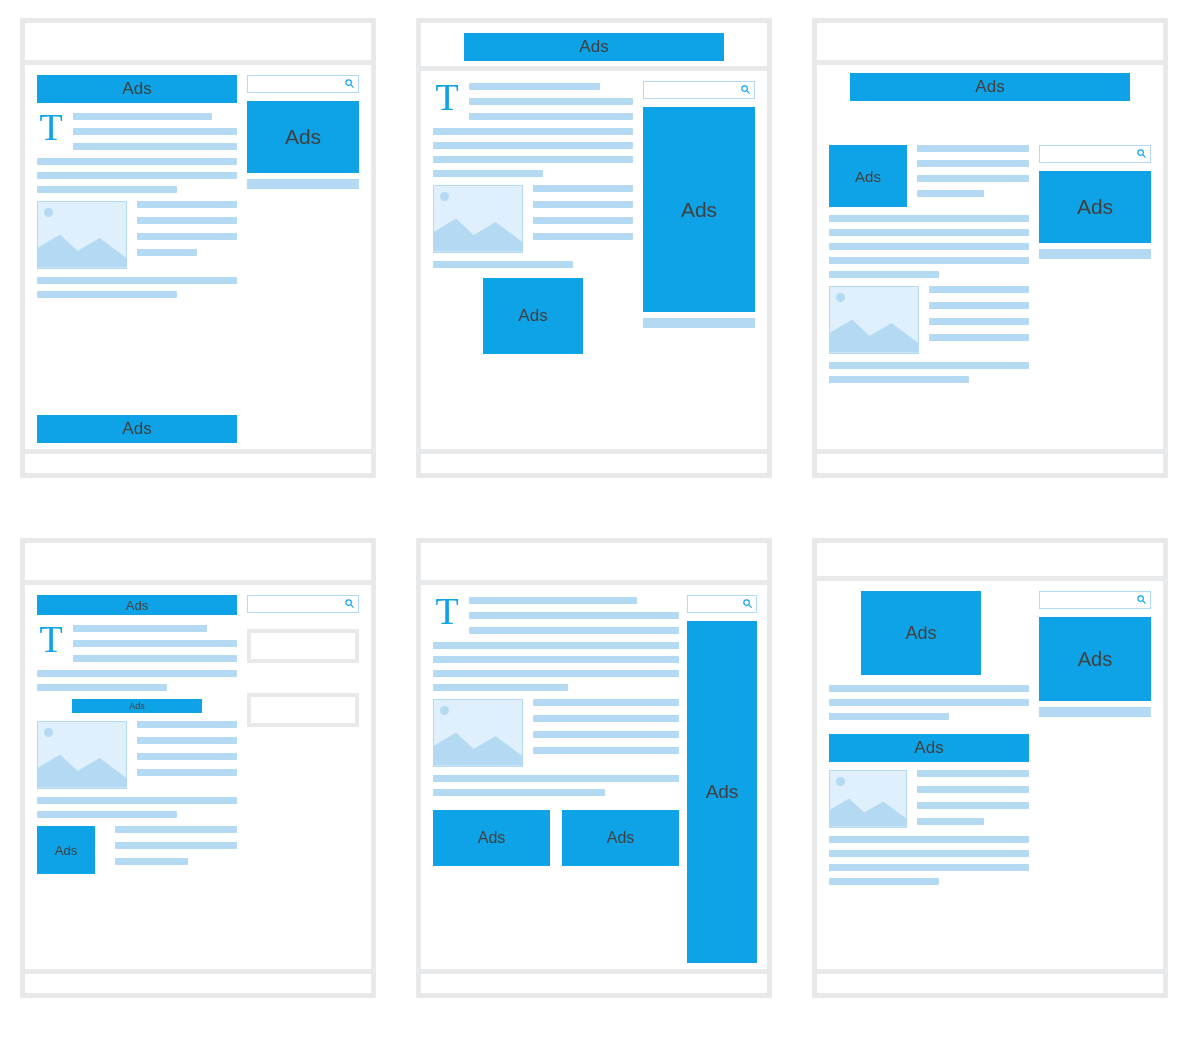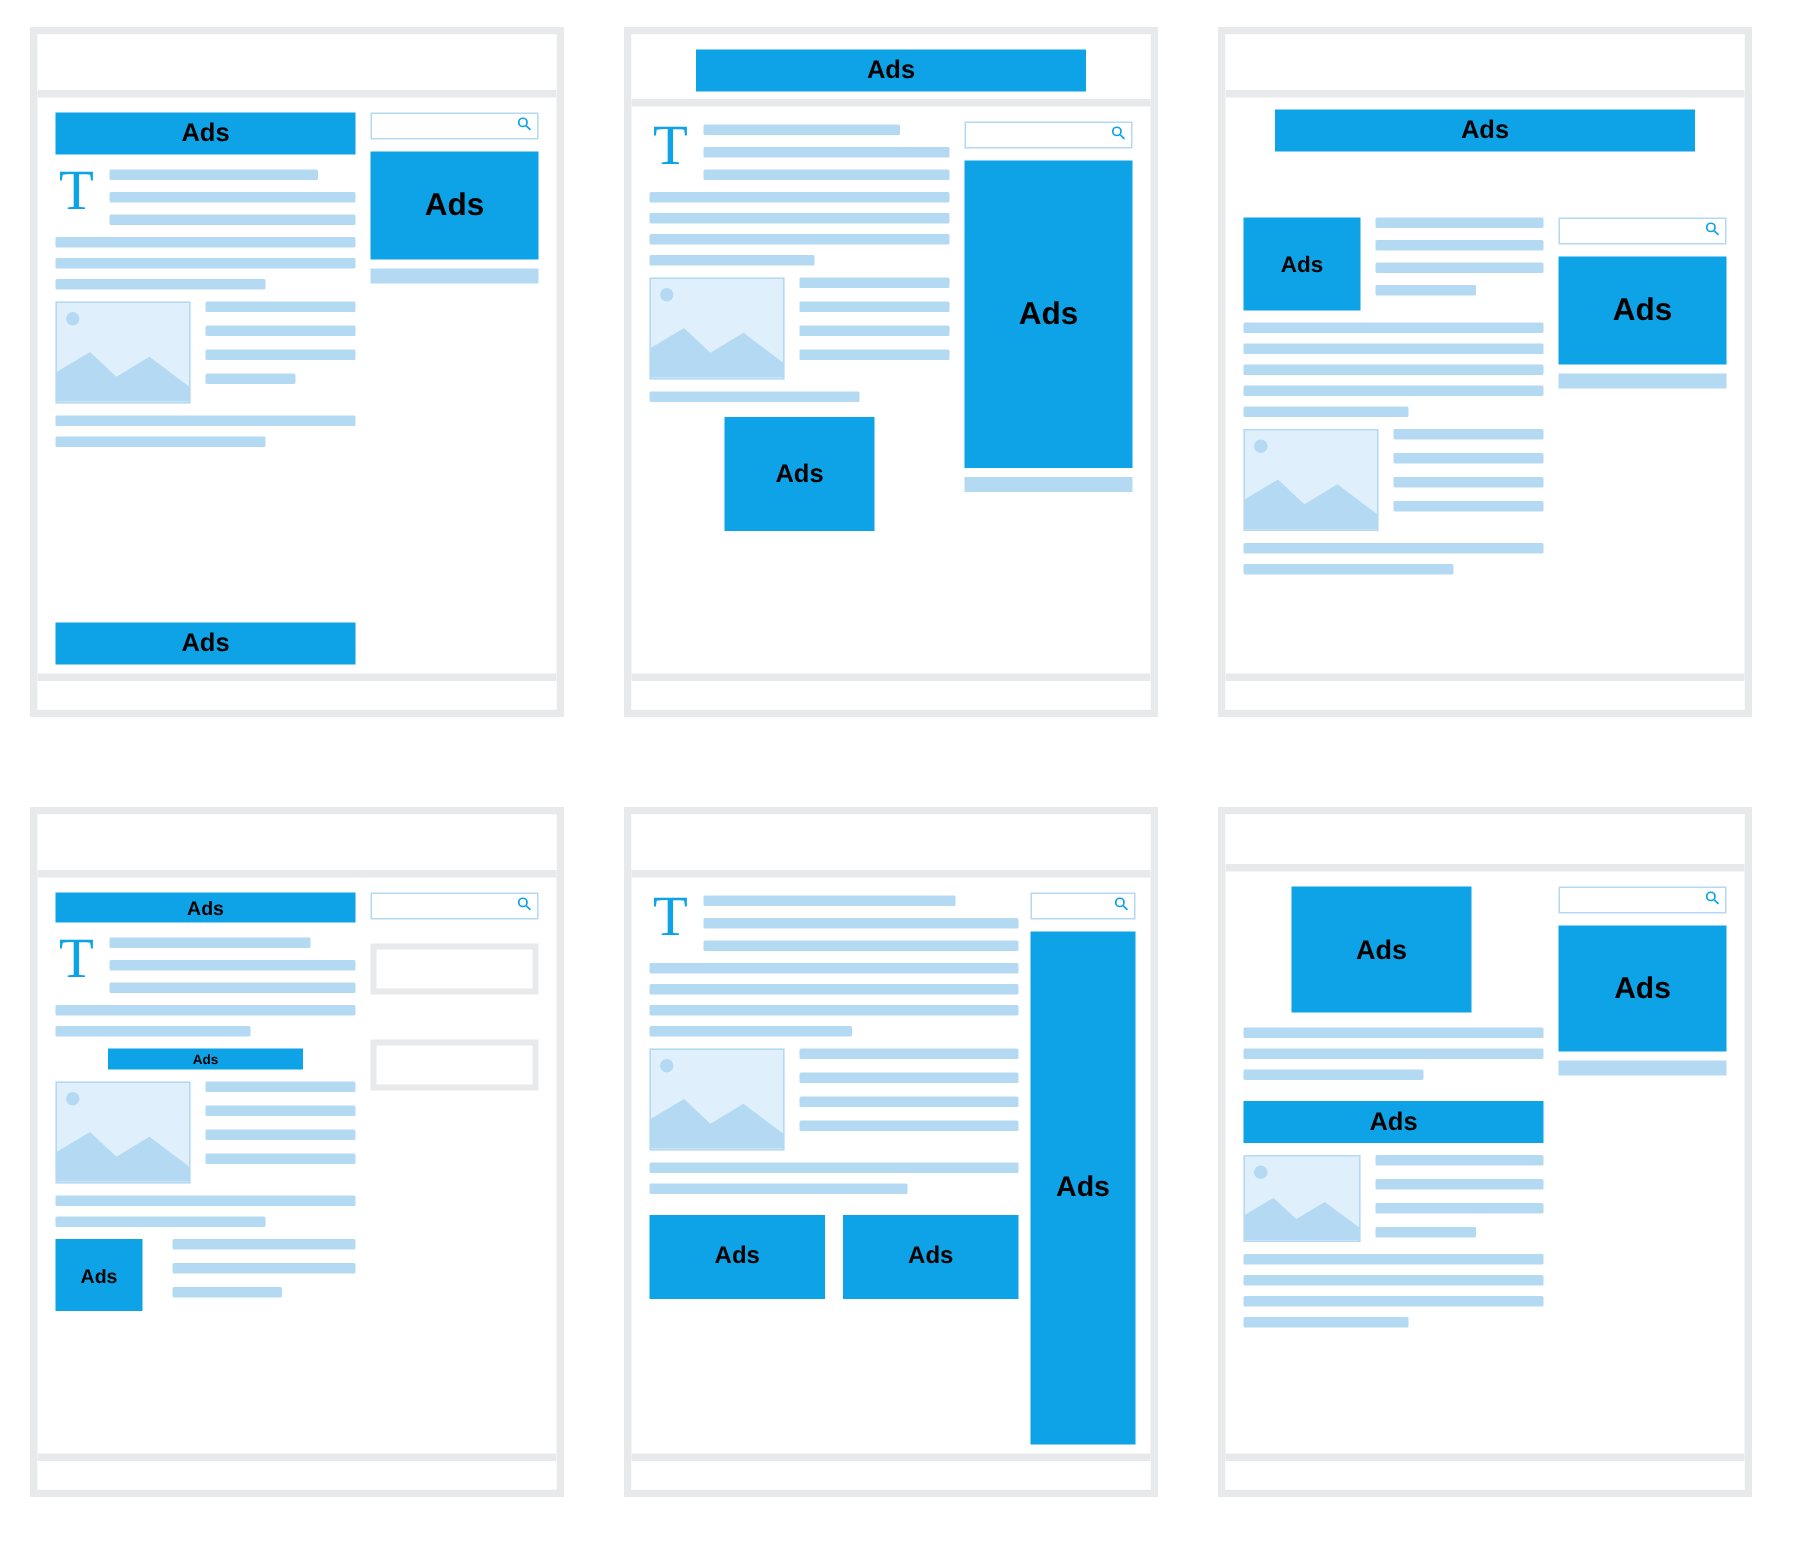--- a/index.html
+++ b/index.html
@@ -39,25 +39,25 @@
     display: flex;
     padding: 10px 12px 6px 12px;
     gap: 10px;
     overflow: hidden;
   }
   .main { flex: 1; display: flex; flex-direction: column; }
   .side { width: 112px; display: flex; flex-direction: column; }
 
   .ad {
     background: #0ea3e6;
-    color: #000000;
+    color: #404040;
     display: flex;
     align-items: center;
     justify-content: center;
-    font-weight: 700;
+    font-weight: 400;
   }
   .ad-banner-top { height: 28px; width: 100%; font-size: 17px; margin-bottom: 8px; }
   .ad-banner-xtop { height: 28px; width: 260px; margin: 4px auto 0 auto; font-size: 17px; }
   .ad-banner-full { height: 28px; width: 280px; margin: 0 auto; font-size: 17px; }
 
   .ad-sm-banner { height: 20px; width: 100%; font-size: 13px; margin-bottom: 8px; }
   .ad-tiny-banner { height: 14px; width: 130px; margin: 0 auto 8px auto; font-size: 9px; }
 
   .ad-side-rect { width: 100%; height: 72px; font-size: 21px; }
   .ad-side-tall { width: 100%; height: 205px; font-size: 21px; }

